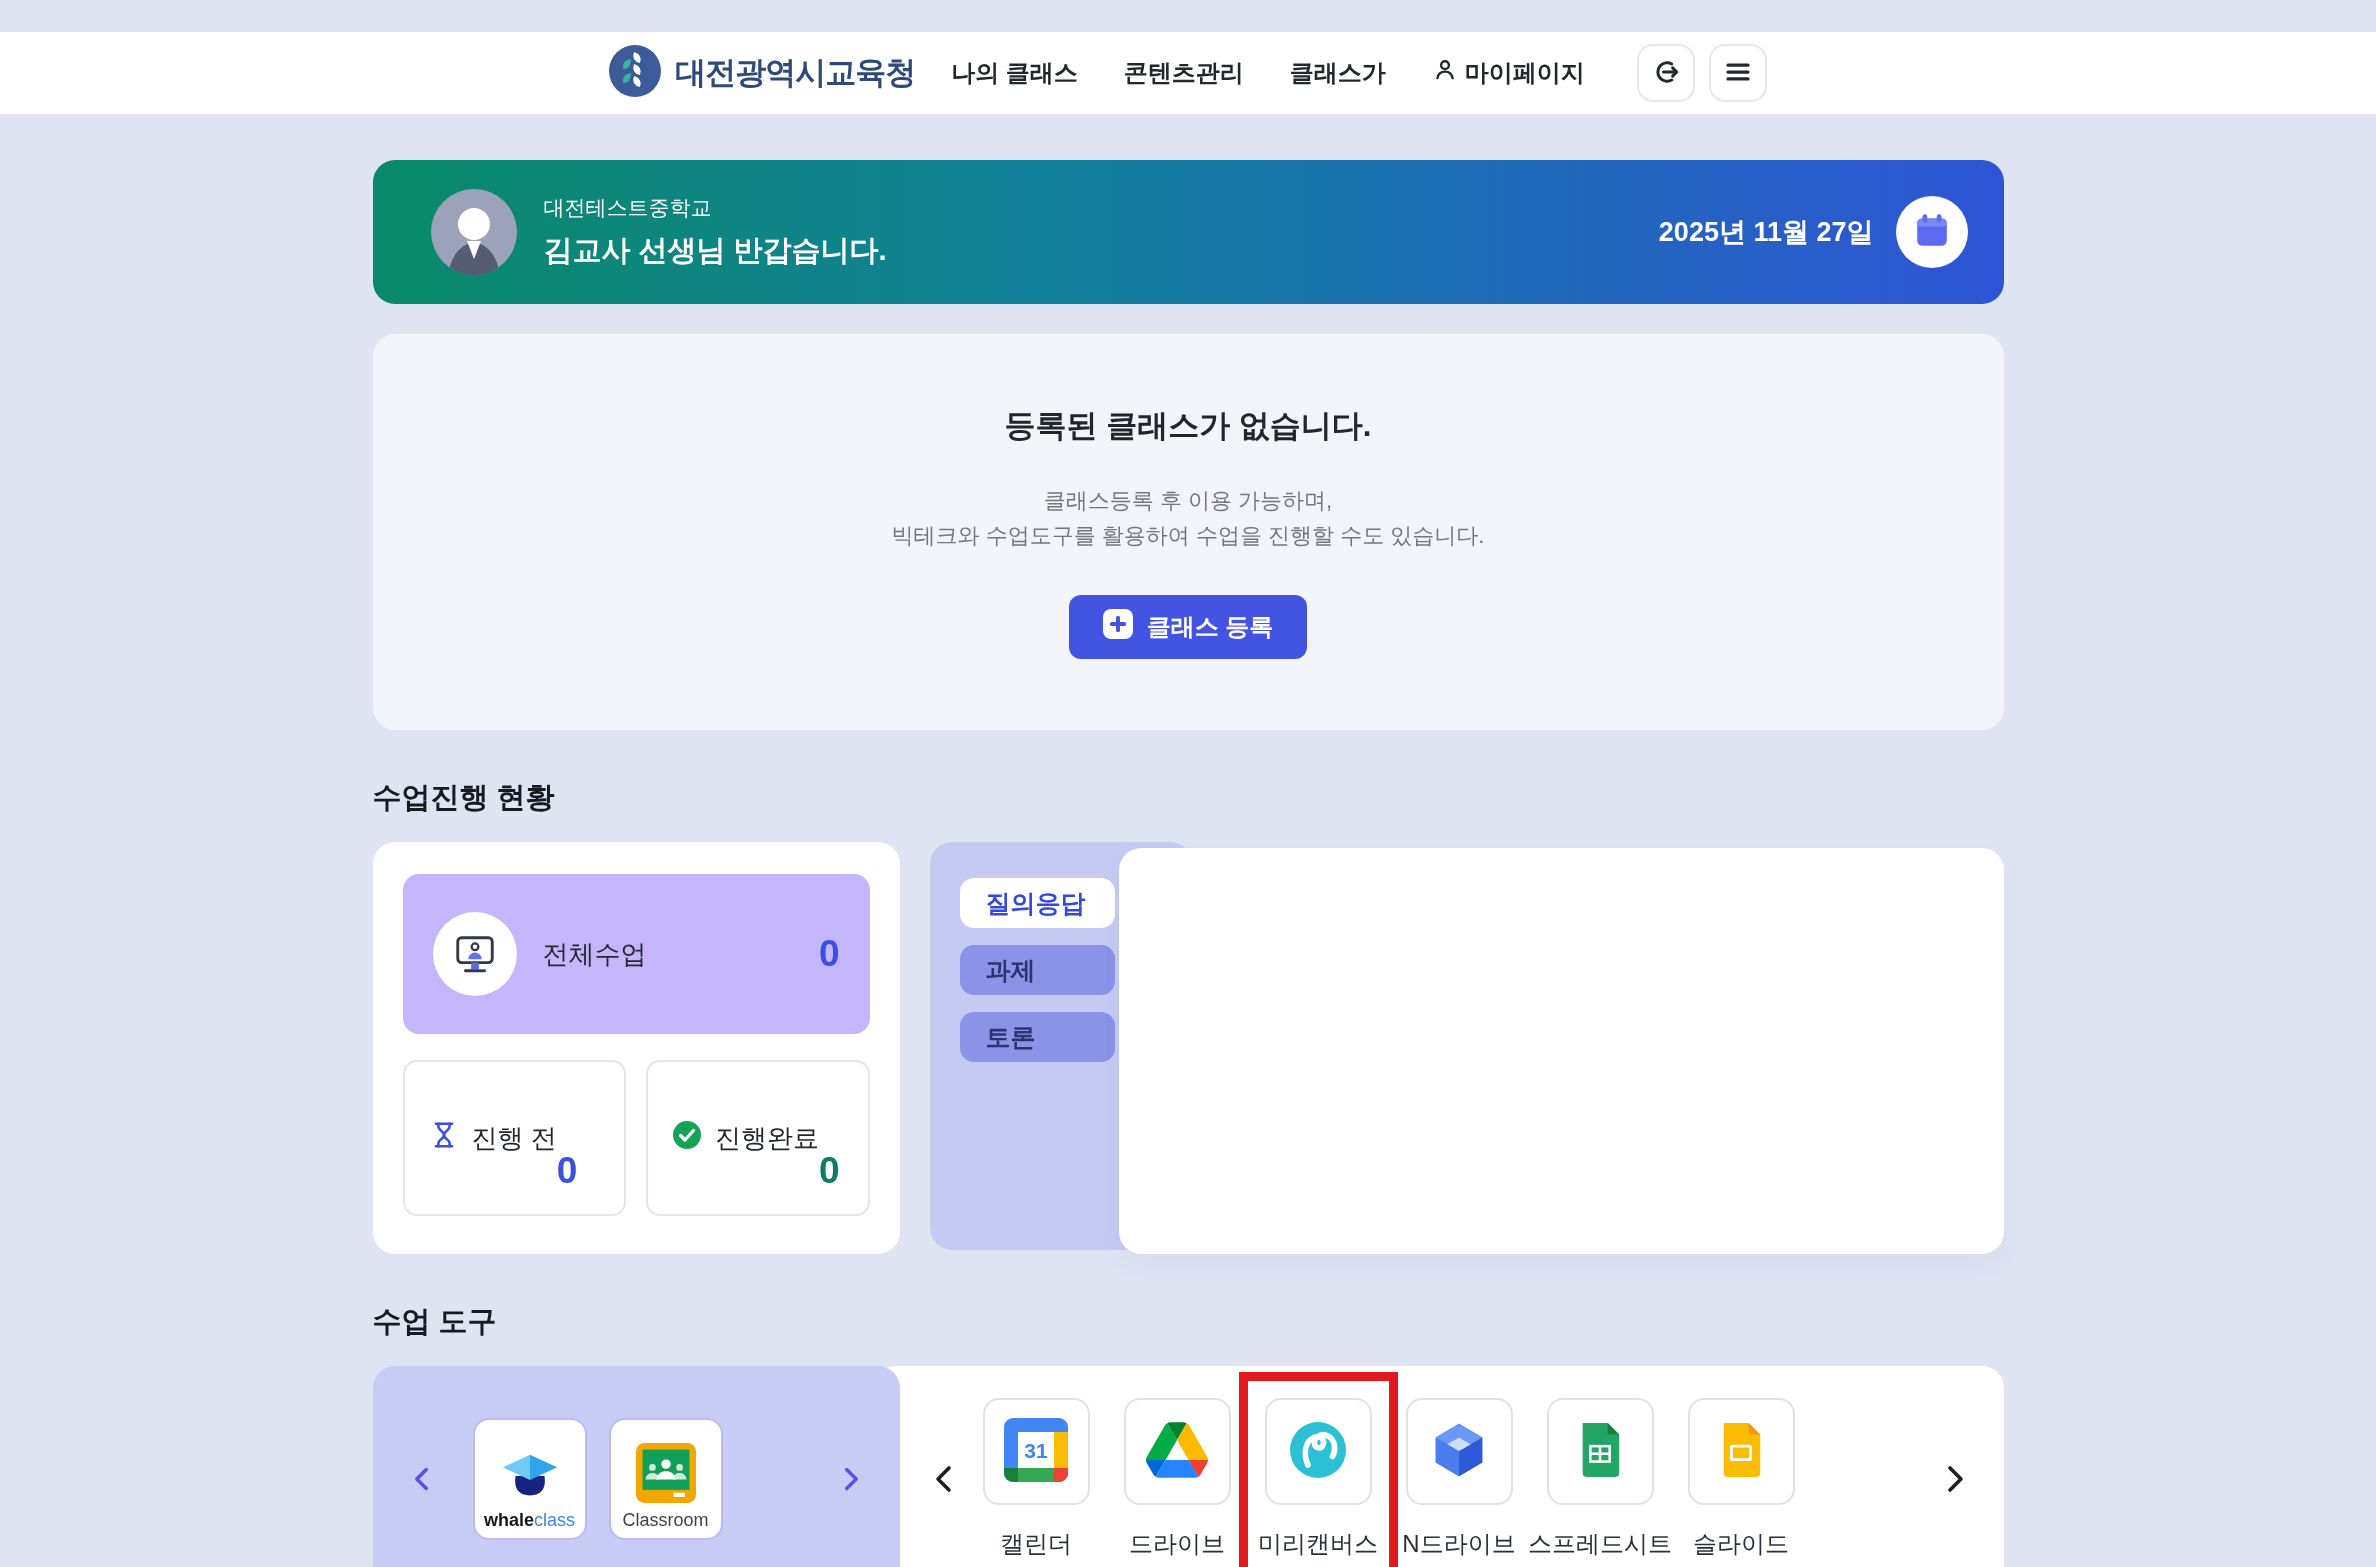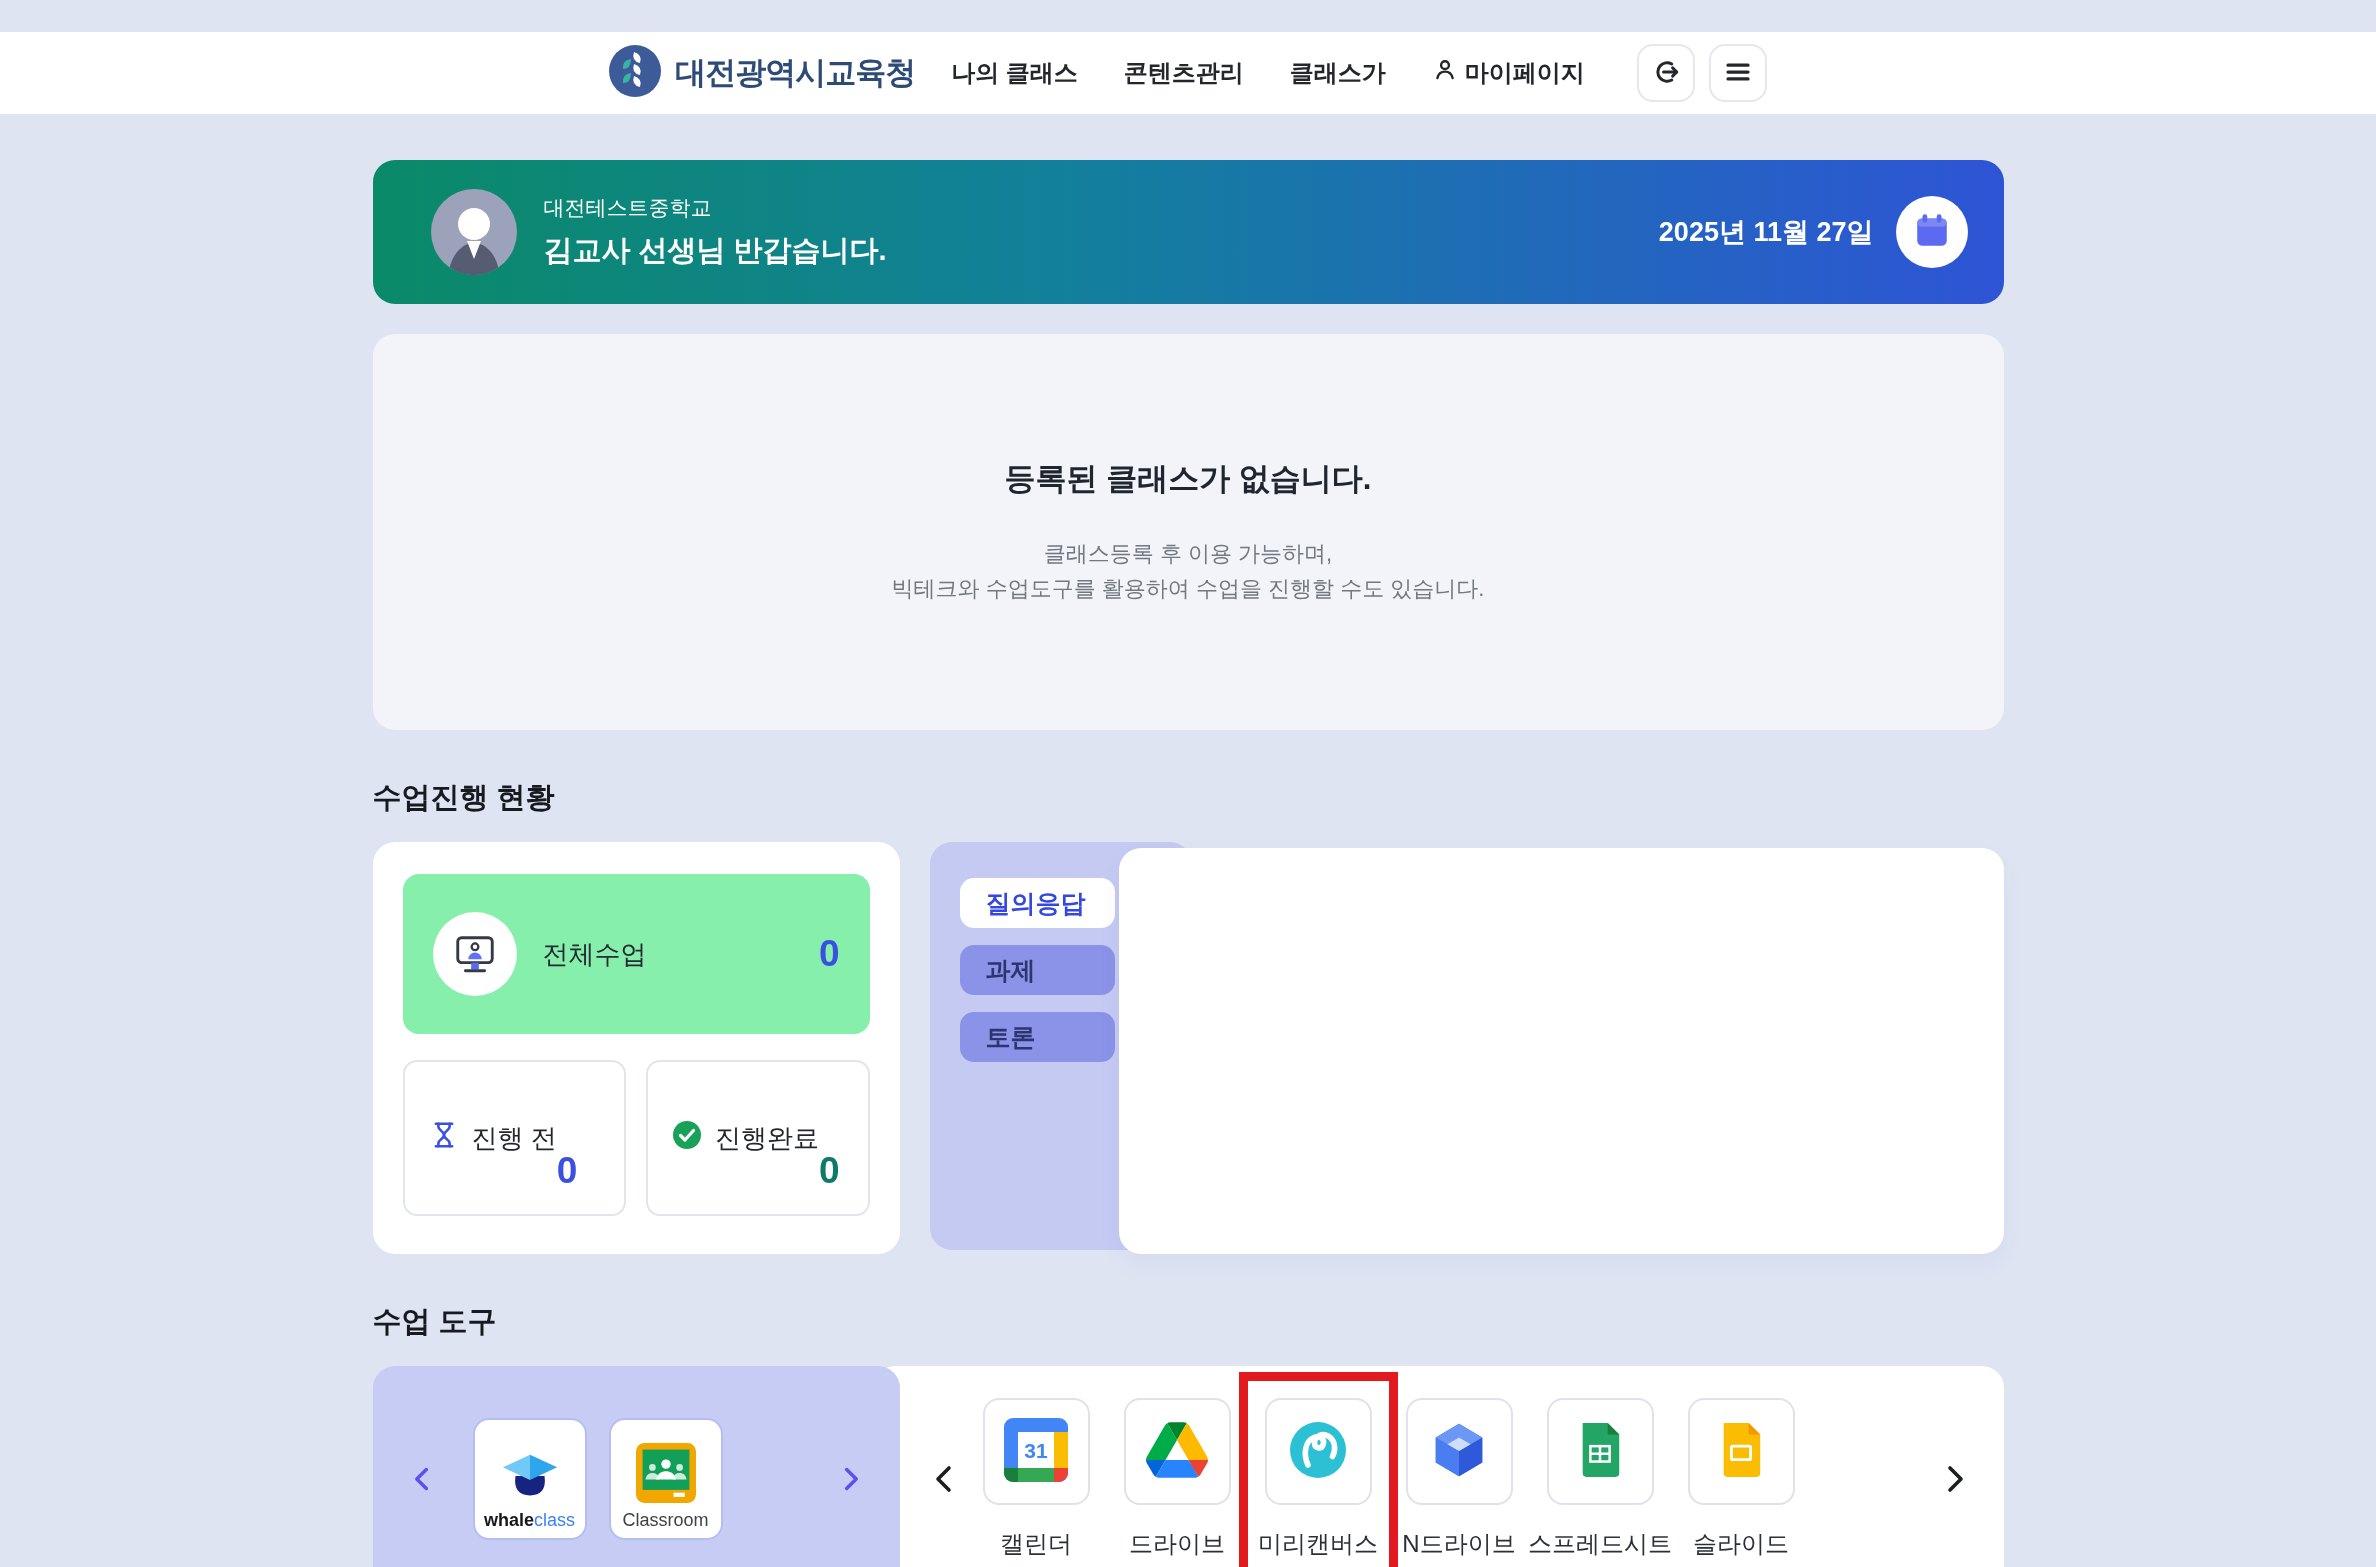--- a/index.html
+++ b/index.html
@@ -33,21 +33,21 @@
   .empty-card { margin-top:30px; height:396px; background:#f2f4f9; border-radius:22px; display:flex; flex-direction:column; align-items:center; justify-content:center; text-align:center; }
   .empty-title { font-size:31px; font-weight:800; color:#20252f; }
   .empty-desc { margin-top:36px; font-size:22px; color:#73777f; line-height:35px; }
   .register-btn { margin-top:42px; height:64px; padding:0 34px; background:#4353e2; border:none; border-radius:12px; display:flex; align-items:center; gap:14px; color:#fff; font-size:24px; font-weight:700; cursor:pointer; }
 
   .section-title { margin-top:48px; font-size:29px; font-weight:800; color:#171a20; }
 
   
   .progress-row { margin-top:24px; display:flex; gap:30px; }
   .stats-card { width:527px; height:412px; background:#fff; border-radius:22px; padding:32px 30px; }
-  .total-card { background:#86efac; border-radius:16px; height:160px; display:flex; align-items:center; padding:0 30px; }
+  .total-card { background:#c4b5fd; border-radius:16px; height:160px; display:flex; align-items:center; padding:0 30px; }
   .total-icon { width:84px; height:84px; background:#fff; border-radius:50%; display:flex; align-items:center; justify-content:center; }
   .total-label { font-size:26px; color:#262a33; font-weight:500; margin-left:26px; }
   .total-value { margin-left:auto; font-size:37px; font-weight:800; color:#3b50e0; }
   .stats-sub { display:flex; gap:20px; margin-top:26px; }
   .sub-card { flex:1; height:156px; border:2px solid #e2e5eb; border-radius:14px; padding:22px 24px; display:flex; flex-direction:row; background:#fff; }
   .sub-top { display:flex; align-items:center; gap:13px; font-size:26px; color:#23262e; font-weight:500; }
   .sub-value { margin-top:auto; align-self:flex-end; font-size:37px; font-weight:800; }
   .v-blue { color:#3b50e0; } .v-teal { color:#0d7b67; }
 
   .tabs-area { flex:1; position:relative; height:412px; }
@@ -164,20 +164,30 @@
         </span>
       </div>
     </div>
 
     <div class="empty-card">
       <div class="empty-title">등록된 클래스가 없습니다.</div>
       <div class="empty-desc">
         <div>클래스등록 후 이용 가능하며,</div>
         <div>빅테크와 수업도구를 활용하여 수업을 진행할 수도 있습니다.</div>
       </div>
+      <button class="register-btn">
+        <span>
+          <svg width="30" height="30" viewBox="0 0 30 30">
+            <rect width="30" height="30" rx="8" fill="#ffffff"></rect>
+            <rect x="13" y="7" width="4" height="16" rx="1.5" fill="#4353e2"></rect>
+            <rect x="7" y="13" width="16" height="4" rx="1.5" fill="#4353e2"></rect>
+          </svg>
+        </span>
+        <span>클래스 등록</span>
+      </button>
     </div>
 
     <div class="section-title">수업진행 현황</div>
 
     <div class="progress-row">
       <div class="stats-card">
         <div class="total-card">
           <span class="total-icon">
             <svg width="46" height="46" viewBox="0 0 48 48" fill="none">
               <rect x="6" y="7" width="36" height="26" rx="4" stroke="#343947" stroke-width="3" fill="#ffffff"></rect>

